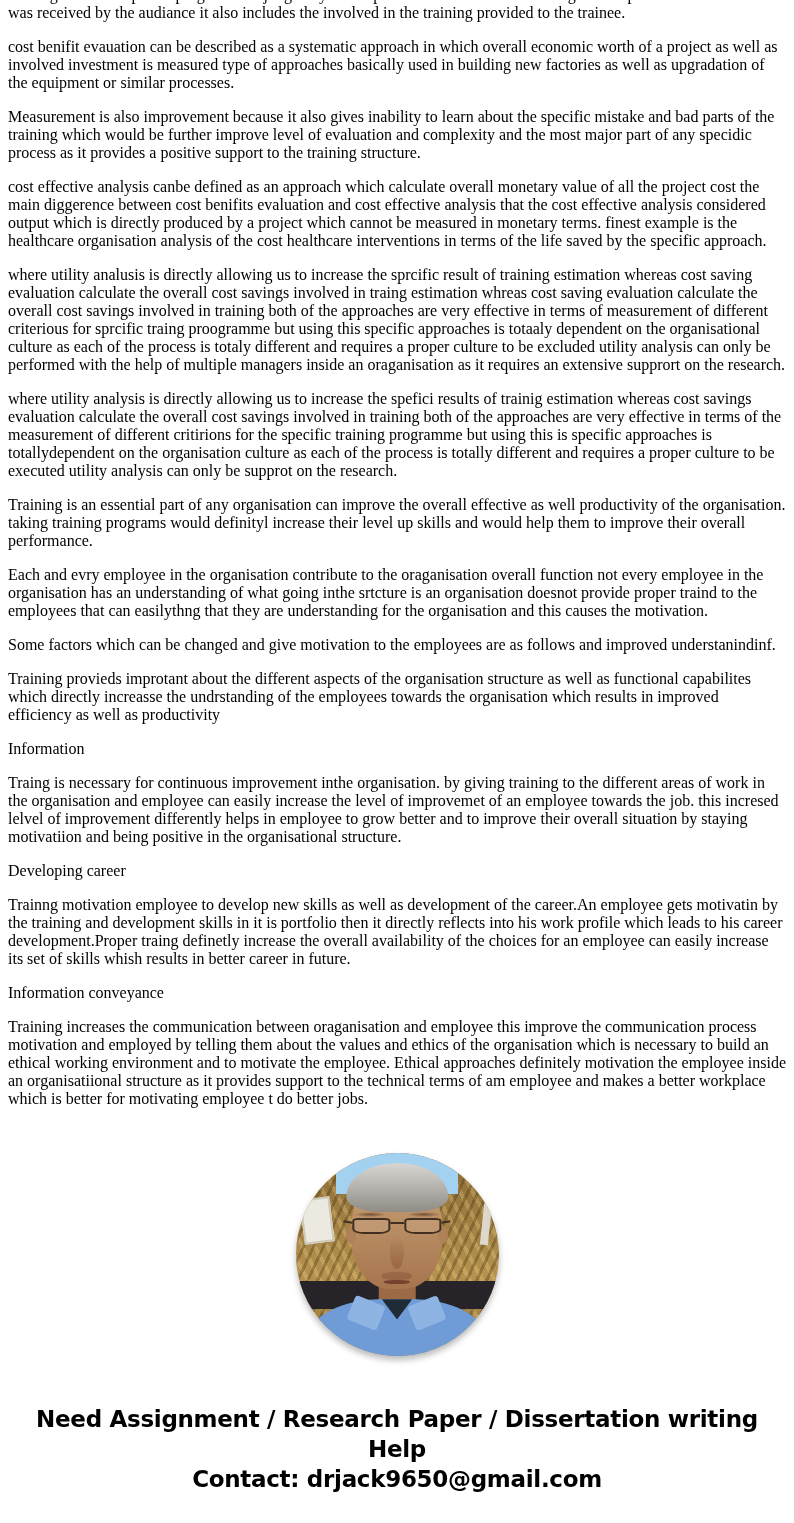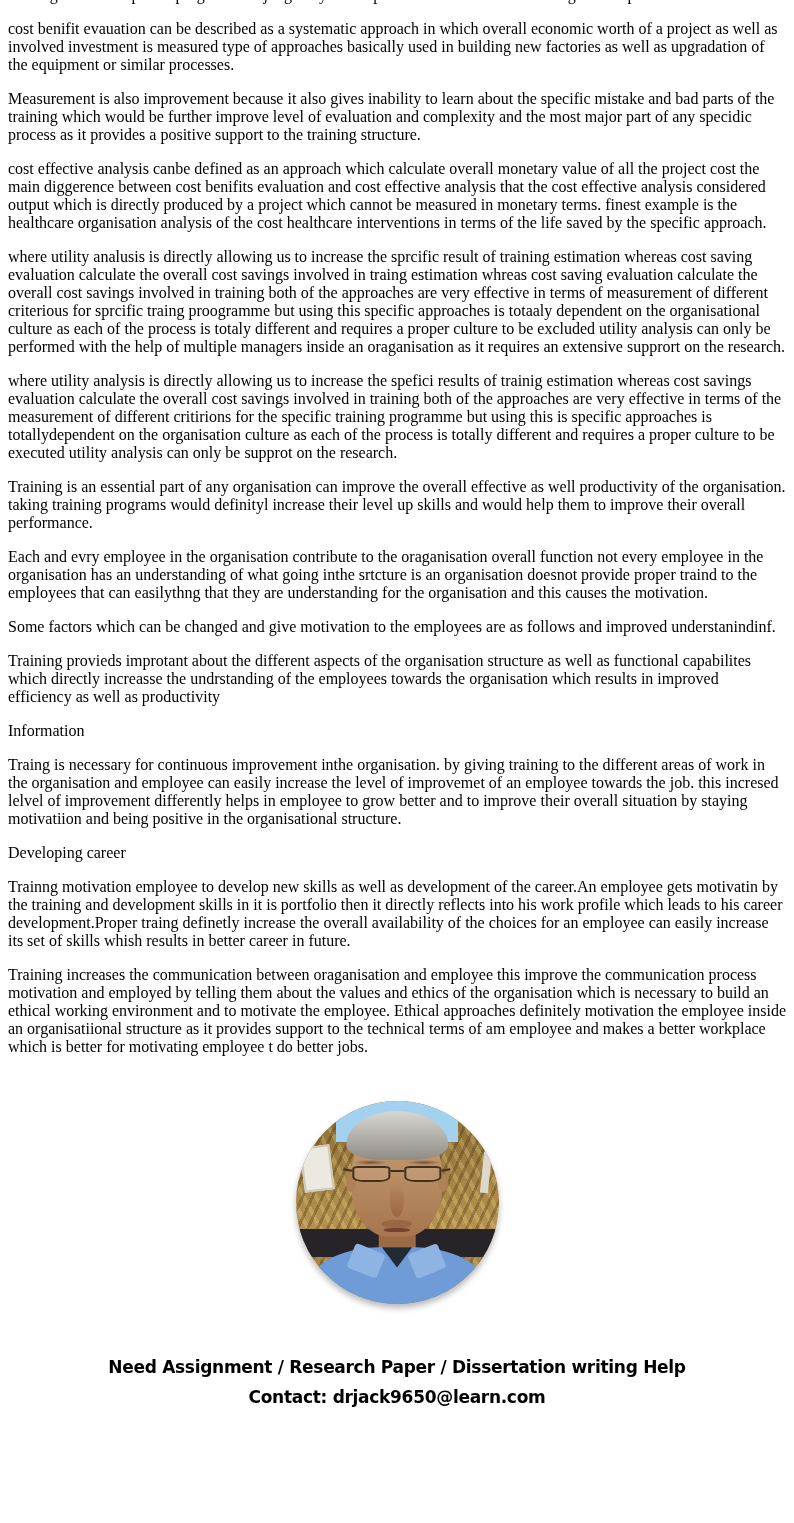--- a/index.html
+++ b/index.html
@@ -70,46 +70,48 @@
   .av-nose { top: 41%; left: 50%; transform: translateX(-50%); width: 7%; height: 16%; background: linear-gradient(180deg, rgba(150,95,60,0), rgba(140,85,50,.55)); border-radius: 40% 40% 50% 50%; }
   .av-lipshadow { top: 58.5%; left: 50%; transform: translateX(-50%); width: 15%; height: 4%; background: rgba(120,70,45,.35); border-radius: 40%; }
   .av-mouth { top: 62.5%; left: 50%; transform: translateX(-50%); width: 13%; height: 2.2%; background: #73432f; border-radius: 40%; }
 
   .footer {
     width: 760px;
     margin: 48px auto 0;
     text-align: center;
     font-family: "DejaVu Sans", "Liberation Sans", sans-serif;
     font-weight: bold;
-    font-size: 17px;
+    font-size: 23px;
     line-height: 30px;
     letter-spacing: -0.3px;
     color: #000;
   }
 </style>
 </head>
 <body>
 
 <div class="doc">
   <p class="first">
     <span class="clip-line">training and development programs are judged by the response of the trainees and how good the presentation</span>
+    <span class="intro-line">was received by the audiance it also includes the involved in the training provided to the trainee.</span>
   </p>
   <p>cost benifit evauation can be described as a systematic approach in which overall economic worth of a project as well as involved investment is measured type of approaches basically used in building new factories as well as upgradation of the equipment or similar processes.</p>
   <p>Measurement is also improvement because it also gives inability to learn about the specific mistake and bad parts of the training which would be further improve level of evaluation and complexity and the most major part of any specidic process as it provides a positive support to the training structure.</p>
   <p>cost effective analysis canbe defined as an approach which calculate overall monetary value of all the project cost the main diggerence between cost benifits evaluation and cost effective analysis that the cost effective analysis considered output which is directly produced by a project which cannot be measured in monetary terms. finest example is the healthcare organisation analysis of the cost healthcare interventions in terms of the life saved by the specific approach.</p>
   <p>where utility analusis is directly allowing us to increase the sprcific result of training estimation whereas cost saving evaluation calculate the overall cost savings involved in traing estimation whreas cost saving evaluation calculate the overall cost savings involved in training both of the approaches are very effective in terms of measurement of different criterious for sprcific traing proogramme but using this specific approaches is totaaly dependent on the organisational culture as each of the process is totaly different and requires a proper culture to be excluded utility analysis can only be performed with the help of multiple managers inside an oraganisation as it requires an extensive supprort on the research.</p>
   <p>where utility analysis is directly allowing us to increase the spefici results of trainig estimation whereas cost savings evaluation calculate the overall cost savings involved in training both of the approaches are very effective in terms of the measurement of different critirions for the specific training programme but using this is specific approaches is totallydependent on the organisation culture as each of the process is totally different and requires a proper culture to be executed utility analysis can only be supprot on the research.</p>
   <p>Training is an essential part of any organisation can improve the overall effective as well productivity of the organisation. taking training programs would definityl increase their level up skills and would help them to improve their overall performance.</p>
   <p>Each and evry employee in the organisation contribute to the oraganisation overall function not every employee in the organisation has an understanding of what going inthe srtcture is an organisation doesnot provide proper traind to the employees that can easilythng that they are understanding for the organisation and this causes the motivation.</p>
   <p>Some factors which can be changed and give motivation to the employees are as follows and improved understanindinf.</p>
   <p>Training provieds improtant about the different aspects of the organisation structure as well as functional capabilites which directly increasse the undrstanding of the employees towards the organisation which results in improved efficiency as well as productivity</p>
   <p>Information</p>
   <p>Traing is necessary for continuous improvement inthe organisation. by giving training to the different areas of work in the organisation and employee can easily increase the level of improvemet of an employee towards the job. this incresed lelvel of improvement differently helps in employee to grow better and to improve their overall situation by staying motivatiion and being positive in the organisational structure.</p>
   <p>Developing career</p>
   <p>Trainng motivation employee to develop new skills as well as development of the career.An employee gets motivatin by the training and development skills in it is portfolio then it directly reflects into his work profile which leads to his career development.Proper traing definetly increase the overall availability of the choices for an employee can easily increase its set of skills whish results in better career in future.</p>
+  <p>Information conveyance</p>
   <p>Training increases the communication between oraganisation and employee this improve the communication process motivation and employed by telling them about the values and ethics of the organisation which is necessary to build an ethical working environment and to motivate the employee. Ethical approaches definitely motivation the employee inside an organisatiional structure as it provides support to the technical terms of am employee and makes a better workplace which is better for motivating employee t do better jobs.</p>
 </div>
 
 <div class="avatar-wrap">
   <div class="avatar">
     <div class="av-sky"></div>
     <div class="av-window"></div>
     <div class="av-frame-right"></div>
     <div class="av-dark"></div>
     <div class="av-neck"></div>
@@ -131,14 +133,14 @@
       <div class="av-temple right"></div>
     </div>
     <div class="av-nose"></div>
     <div class="av-lipshadow"></div>
     <div class="av-mouth"></div>
   </div>
 </div>
 
 <div class="footer">
   <div>Need Assignment / Research Paper / Dissertation writing Help</div>
-  <div>Contact: drjack9650@learn.com</div>
+  <div>Contact: drjack9650@gmail.com</div>
 </div>
 
 </body></html>

